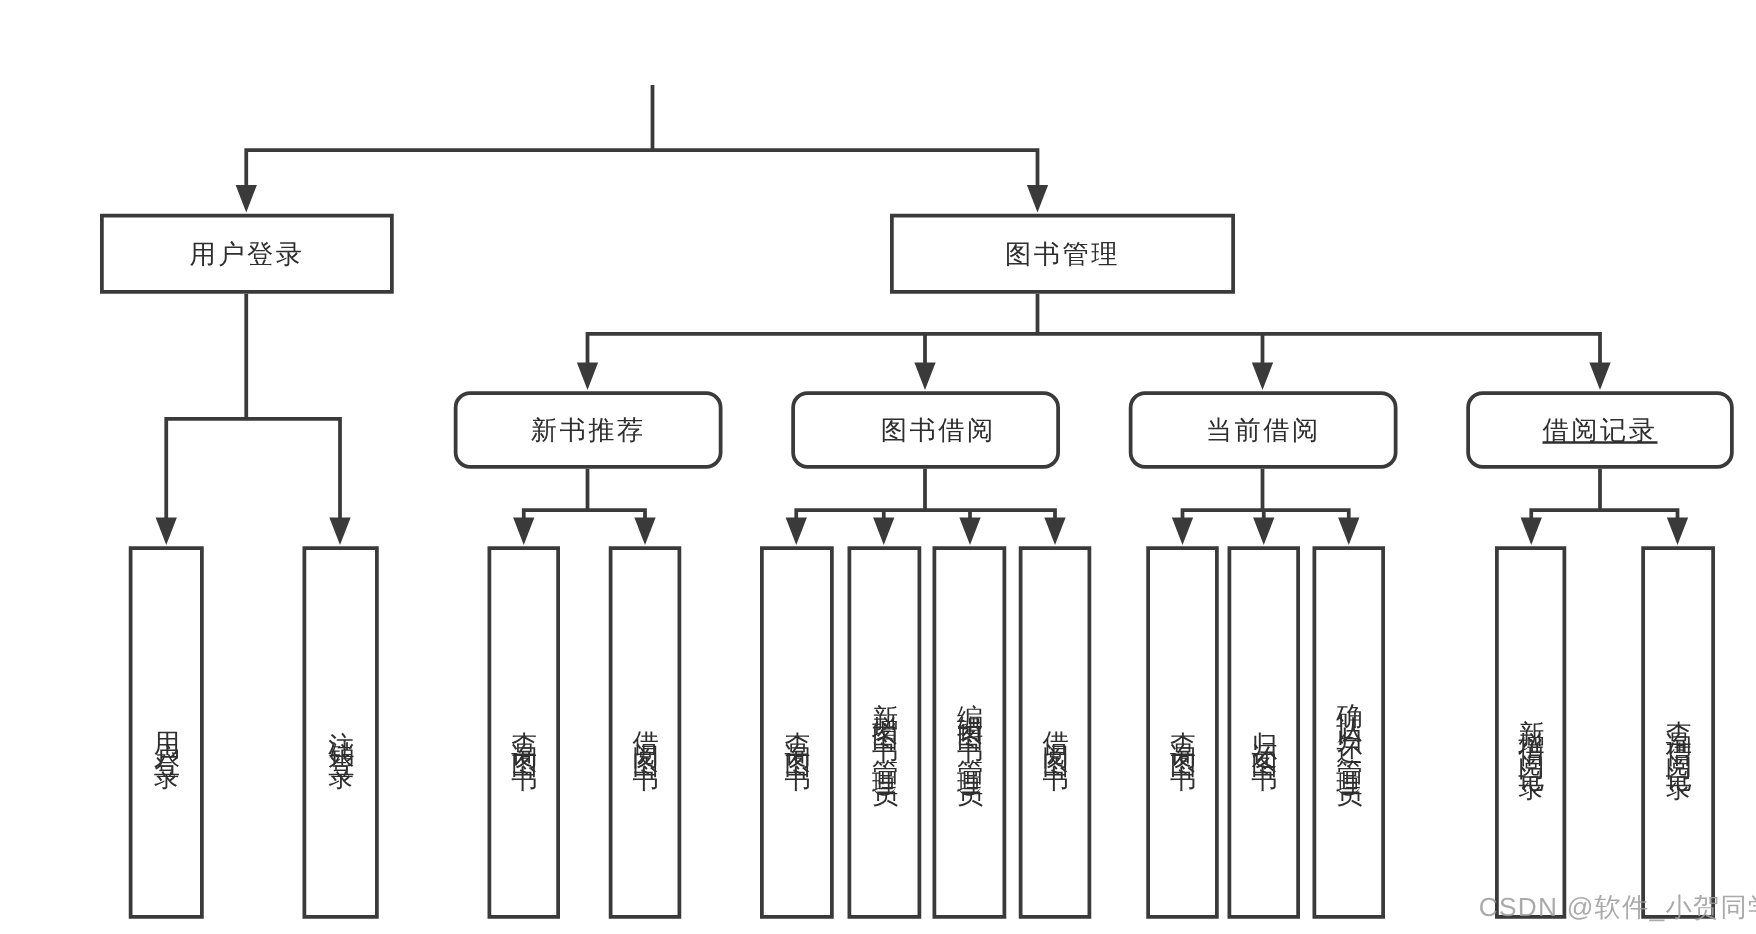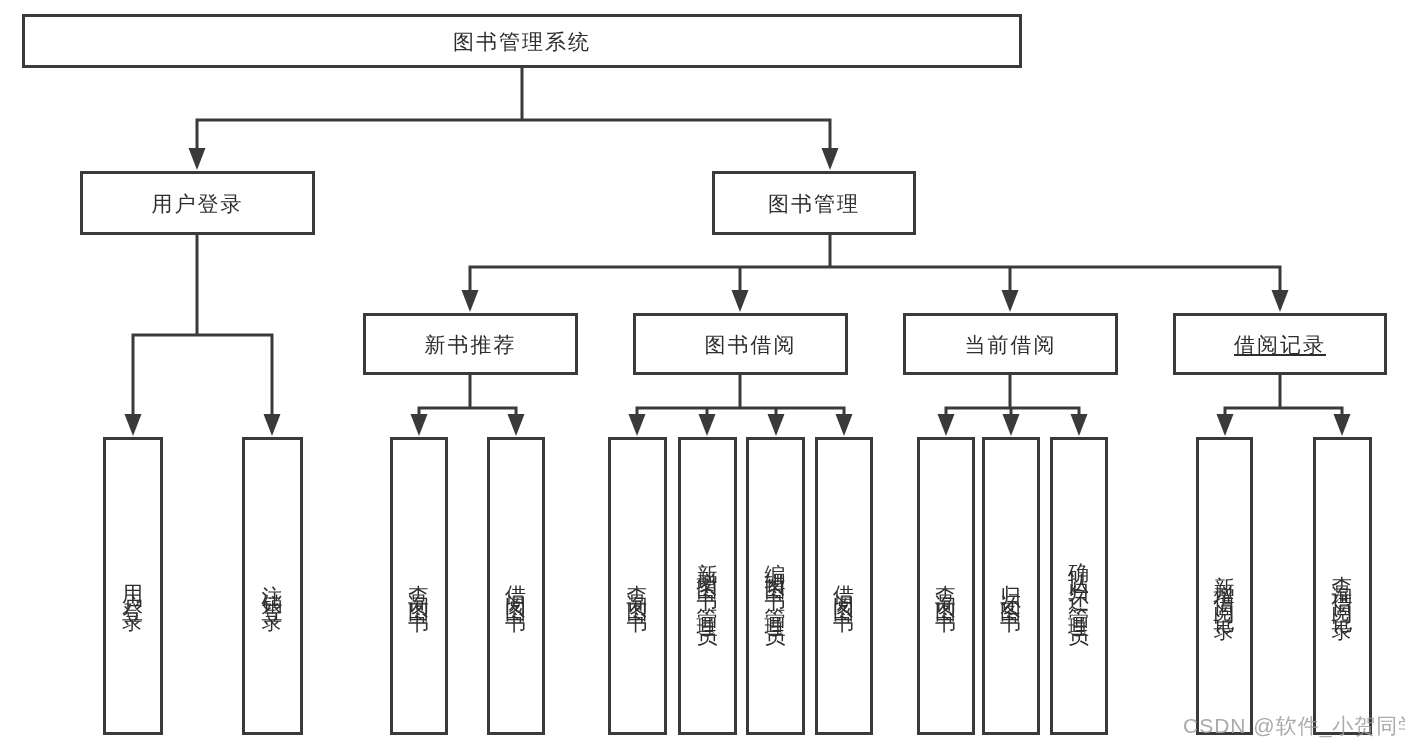--- a/index.html
+++ b/index.html
@@ -14,21 +14,21 @@
     display:flex; align-items:center; justify-content:center;
     color:#2e2e2e; font-size:21px; letter-spacing:2px; line-height:1;
     white-space:nowrap;
   }
   .vnode {
     writing-mode:vertical-rl; text-orientation:mixed;
     letter-spacing:9px; font-size:21px; white-space:normal;
   }
   .leaf { top:437px; height:298px; }
   .l2 { top:171px; height:64px; }
-  .l3 { top:313px; height:62px; width:215px; }
+  .l3 { top:313px; height:62px; width:215px;border-radius:13px; }
   .watermark {
     position:absolute; left:1183px; top:712px; z-index:5;
     font-size:21px; color:rgba(158,158,158,0.88); letter-spacing:1px;
     white-space:nowrap;
   }
 </style>
 </head>
 <body>
 
 <div class="stage">
@@ -59,24 +59,23 @@
       <polygon points="776,436 767.5,414 784.5,414"></polygon>
       <polygon points="844,436 835.5,414 852.5,414"></polygon>
       <polygon points="946,436 937.5,414 954.5,414"></polygon>
       <polygon points="1011,436 1002.5,414 1019.5,414"></polygon>
       <polygon points="1079,436 1070.5,414 1087.5,414"></polygon>
       <polygon points="1225,436 1216.5,414 1233.5,414"></polygon>
       <polygon points="1342,436 1333.5,414 1350.5,414"></polygon>
     </g>
   </svg>
 
-  <div class="node" style="left:22px; top:14px; width:1000px; height:54px;">图书管理系统</div>
 
   <div class="node l2" style="left:80px; width:235px;">用户登录</div>
-  <div class="node l2" style="left:712px; width:204px;">图书管理</div>
+  <div class="node l2" style="left:712px; width:276px;">图书管理</div>
 
   <div class="node l3" style="left:363px;">新书推荐</div>
   <div class="node l3" style="left:633px;padding-left:20px;">图书借阅</div>
   <div class="node l3" style="left:903px;">当前借阅</div>
   <div class="node l3" style="left:1173px; width:214px;text-decoration:underline;">借阅记录</div>
 
   <div class="node vnode leaf" style="left:103px; width:60px;">用户登录</div>
   <div class="node vnode leaf" style="left:242px; width:61px;">注销登录</div>
 
   <div class="node vnode leaf" style="left:390px; width:58px;">查询图书</div>

